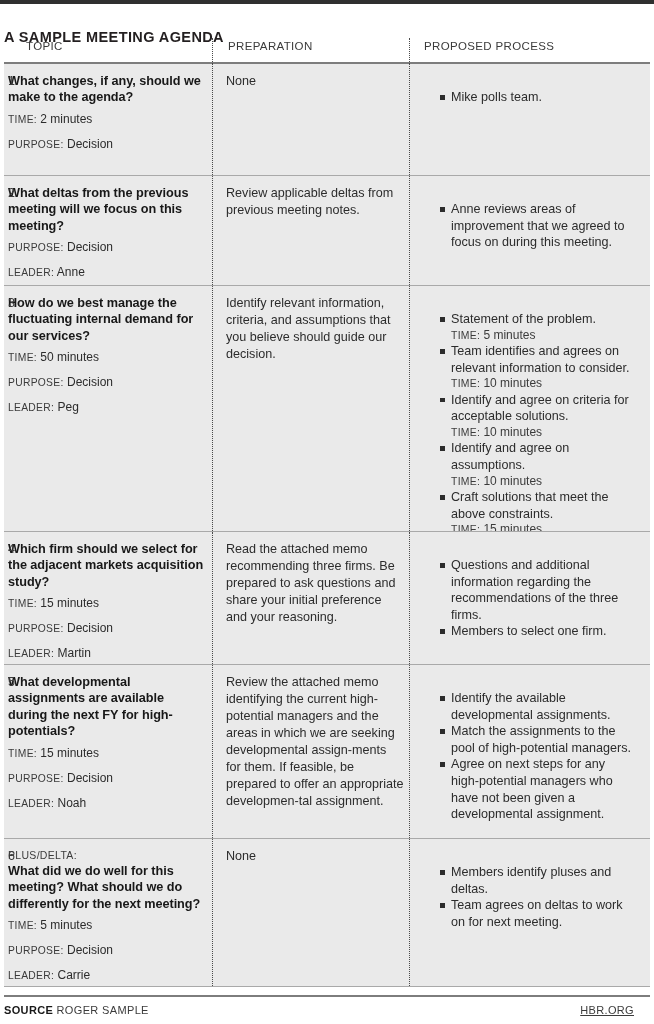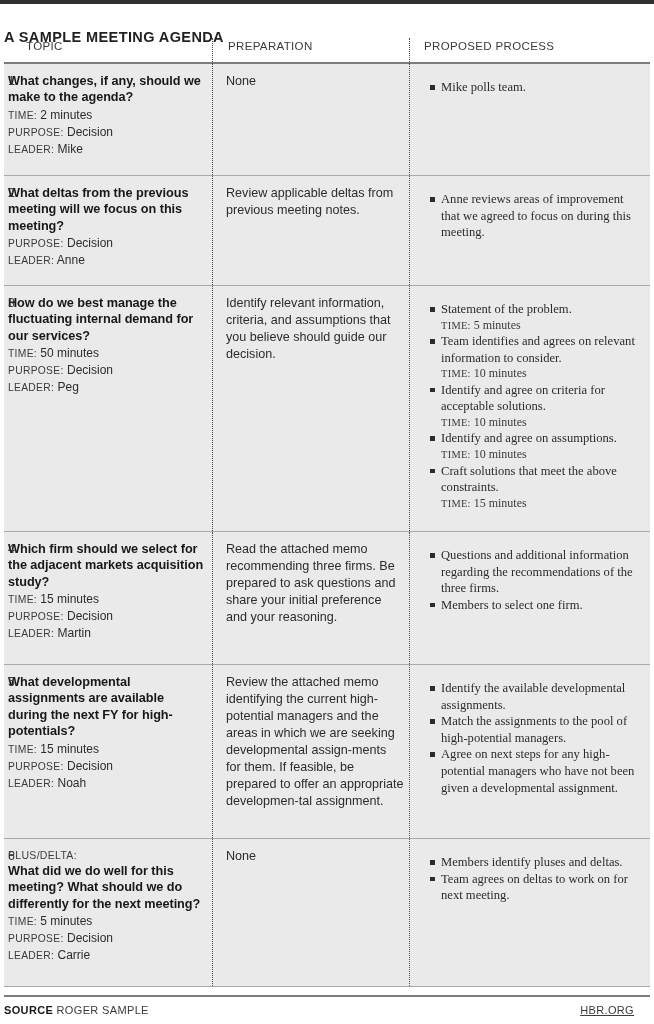--- a/index.html
+++ b/index.html
@@ -112,38 +112,37 @@
     font-weight: bold;
     line-height: 16.4px;
     color: #181818;
     letter-spacing: -0.05px;
   }
   .meta {
     margin-top: 1px;
   }
   .meta-line {
     font-size: 12px;
-    line-height: 16px;
+    line-height: 24px;
     color: #2c2c2c;
   }
   .meta-line .lbl {
     font-size: 10.3px;
     letter-spacing: 0.3px;
     color: #3b3b3b;
   }
   .prep-text {
     font-size: 12.6px;
     line-height: 17px;
     color: #2c2c2c;
   }
   .proc-list {
     list-style: none;
-    margin: 6px;
+    margin: 16px;
     padding: 0;
-    font-family: Liberation Serif, serif;
   }
   .proc-item {
     position: relative;
     padding-left: 11px;
     font-size: 12.6px;
     line-height: 16.6px;
     color: #2c2c2c;
     margin-bottom: 0px;
   }
   .proc-item .bullet {
@@ -211,21 +210,20 @@
         <div class="row" style="height: 112px;">
           <div class="vdiv d1"></div>
           <div class="vdiv d2"></div>
           <div class="cell cell-topic">
             <div class="num">1</div>
             <div class="topic-body">
               <div class="topic-q">What changes, if any, should we make to the agenda?</div>
               <div class="meta">
                 <div class="meta-line"><span class="lbl">TIME:</span> <span>2 minutes</span></div>
                 <div class="meta-line"><span class="lbl">PURPOSE:</span> <span>Decision</span></div>
-                <div class="meta-line"><span class="lbl">LEADER:</span> <span>Mike</span></div>
               </div>
             </div>
           </div>
           <div class="cell cell-prep">
             <div class="prep-text">None</div>
           </div>
           <div class="cell cell-proc">
             <ul class="proc-list">
               <li class="proc-item"><span class="bullet"></span><span>Mike polls team.</span></li>
             </ul>

